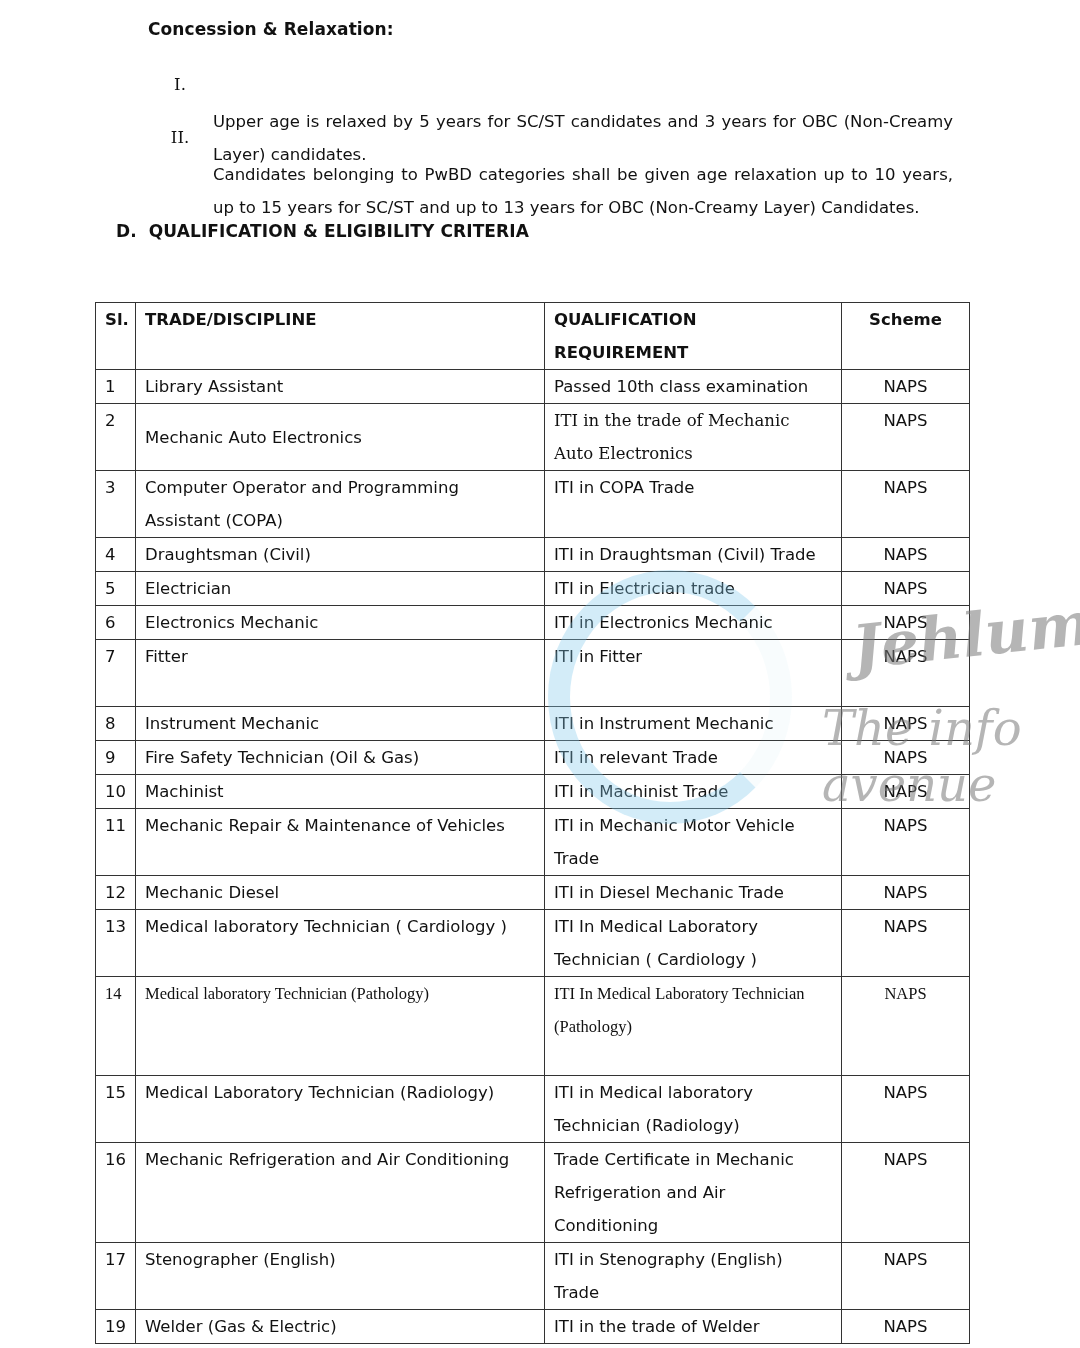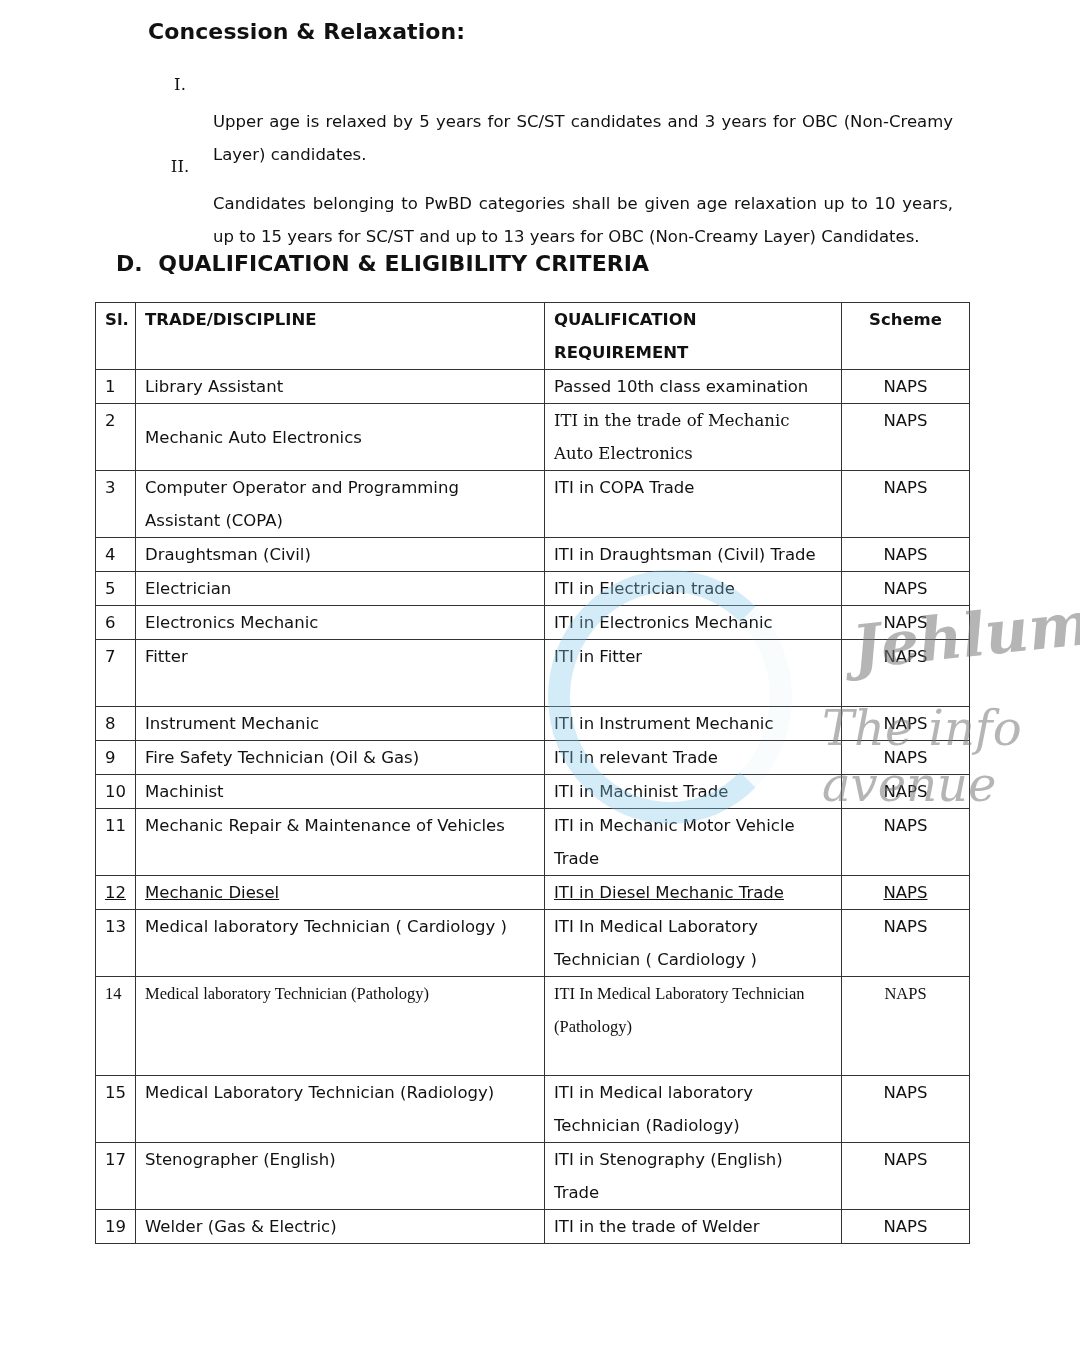--- a/index.html
+++ b/index.html
@@ -1,18 +1,18 @@
 <!DOCTYPE html>
 <html><head>
 <meta charset="utf-8">
 <style>
   html, body { margin:0; padding:0; background:#ffffff; }
   body { width:1080px; height:1348px; position:relative; overflow:hidden;
          font-family:"DejaVu Sans", sans-serif; color:#111; }
-  .heading { position:absolute; font-weight:bold; font-size:22px; letter-spacing:0.1px; }
+  .heading { position:absolute; font-weight:bold; font-size:17px; letter-spacing:0.1px; }
   .list-item { position:absolute; left:160px; width:800px; font-size:16.5px; line-height:33px; }
   .list-item .num { position:absolute; left:0; width:40px; text-align:center; font-family:"DejaVu Serif", serif; }
   .list-item .txt { position:absolute; left:53px; width:740px; text-align:justify;margin-top:37px; }
   table { position:absolute; left:95px; top:302px; border-collapse:collapse; width:875px;
           font-size:16.5px; }
   td, th { border:1.5px solid #333; vertical-align:top; padding:0 9px; line-height:33px; }
   th { font-weight:bold; text-align:left; }
   .c-sl { width:24px; padding:0 6px 0 9px; }
   .c-trade { width:390px; }
   .c-qual { width:278px;border-radius:19px; }
@@ -26,26 +26,26 @@
 </style>
 </head>
 <body>
 
 <div class="heading" style="left:148px; top:19px;">Concession &amp; Relaxation:</div>
 
 <div class="list-item" style="top:68px; height:66px;">
   <span class="num">I.</span>
   <span class="txt">Upper age is relaxed by 5 years for SC/ST candidates and 3 years for OBC (Non-Creamy Layer) candidates.</span>
 </div>
-<div class="list-item" style="top:150px; height:66px;">
+<div class="list-item" style="top:121px; height:66px;">
   <span class="num">II.</span>
   <span class="txt">Candidates belonging to PwBD categories shall be given age relaxation up to 10 years, up to 15 years for SC/ST and up to 13 years for OBC (Non-Creamy Layer) Candidates.</span>
 </div>
 
-<div class="heading" style="left:116px; top:251px; white-space:pre;">D.  QUALIFICATION &amp; ELIGIBILITY CRITERIA</div>
+<div class="heading" style="left:116px; top:221px; white-space:pre;">D.  QUALIFICATION &amp; ELIGIBILITY CRITERIA</div>
 
 <table>
   <tbody>
       <tr style="height:66px;">
     <th class="c-sl">Sl.</th>
     <th class="c-trade">TRADE/DISCIPLINE</th>
     <th class="c-qual">QUALIFICATION REQUIREMENT</th>
     <th class="c-scheme">Scheme</th>
   </tr>
   <tr style="height:34px;">
@@ -107,21 +107,21 @@
     <td class="c-trade">Machinist</td>
     <td class="c-qual">ITI in Machinist Trade</td>
     <td class="c-scheme">NAPS</td>
   </tr>
   <tr style="height:67px;">
     <td class="c-sl">11</td>
     <td class="c-trade">Mechanic Repair &amp; Maintenance of Vehicles</td>
     <td class="c-qual">ITI in Mechanic Motor Vehicle Trade</td>
     <td class="c-scheme">NAPS</td>
   </tr>
-  <tr style="height:33px;text-decoration:underline;">
+  <tr style="height:33px;">
     <td class="c-sl">12</td>
     <td class="c-trade">Mechanic Diesel</td>
     <td class="c-qual">ITI in Diesel Mechanic Trade</td>
     <td class="c-scheme">NAPS</td>
   </tr>
   <tr style="height:67px;">
     <td class="c-sl">13</td>
     <td class="c-trade">Medical laboratory Technician ( Cardiology )</td>
     <td class="c-qual">ITI In Medical Laboratory Technician ( Cardiology )</td>
     <td class="c-scheme">NAPS</td>
@@ -131,20 +131,26 @@
     <td class="c-trade">Medical laboratory Technician (Pathology)</td>
     <td class="c-qual">ITI In Medical Laboratory Technician (Pathology)</td>
     <td class="c-scheme">NAPS</td>
   </tr>
   <tr style="height:67px;">
     <td class="c-sl">15</td>
     <td class="c-trade">Medical Laboratory Technician (Radiology)</td>
     <td class="c-qual">ITI in Medical laboratory Technician (Radiology)</td>
     <td class="c-scheme">NAPS</td>
   </tr>
+  <tr style="height:66px;">
+    <td class="c-sl">16</td>
+    <td class="c-trade">Mechanic Refrigeration and Air Conditioning</td>
+    <td class="c-qual">Trade Certificate in Mechanic Refrigeration and Air Conditioning</td>
+    <td class="c-scheme">NAPS</td>
+  </tr>
   <tr style="height:67px;margin-top:15px;">
     <td class="c-sl">17</td>
     <td class="c-trade">Stenographer (English)</td>
     <td class="c-qual">ITI in Stenography (English) Trade</td>
     <td class="c-scheme">NAPS</td>
   </tr>
   <tr style="height:34px;">
     <td class="c-sl">19</td>
     <td class="c-trade">Welder (Gas &amp; Electric)</td>
     <td class="c-qual">ITI in the trade of Welder</td>

